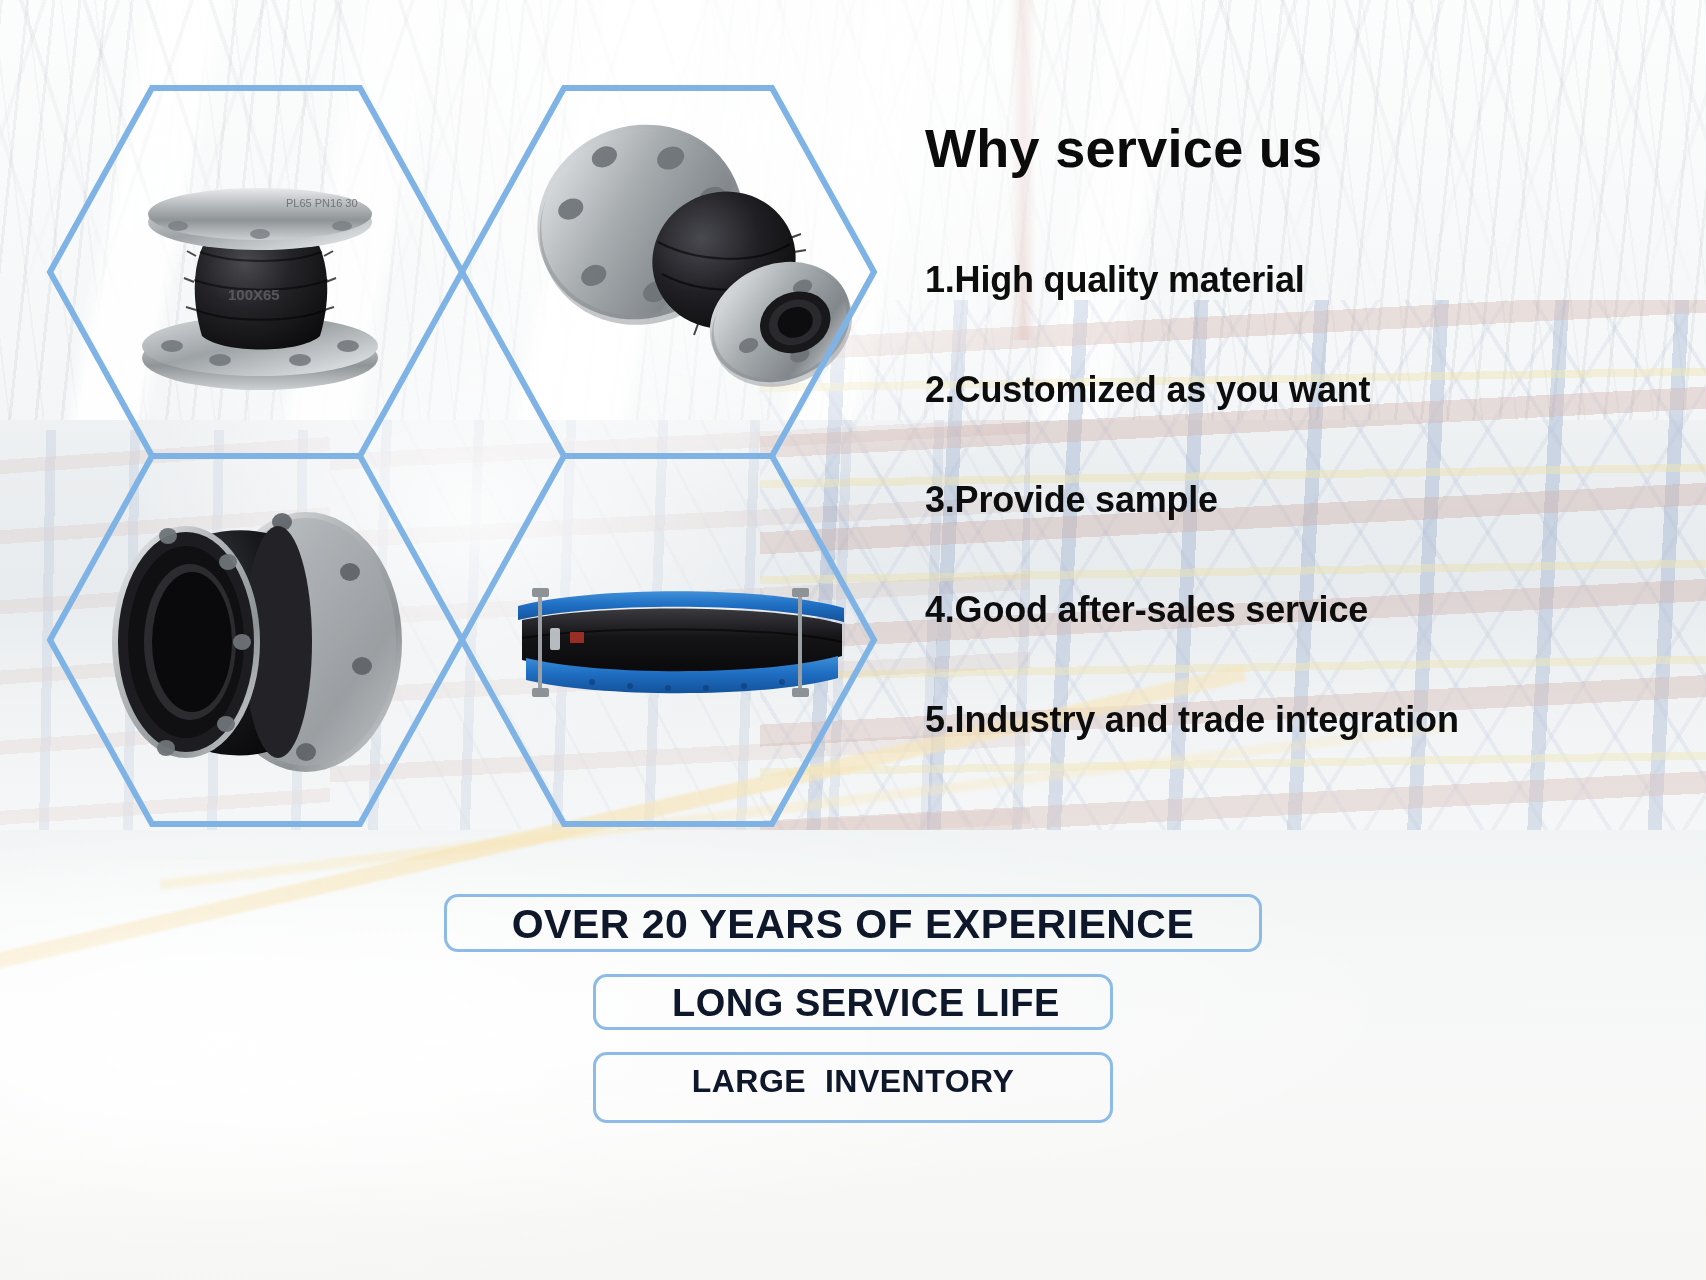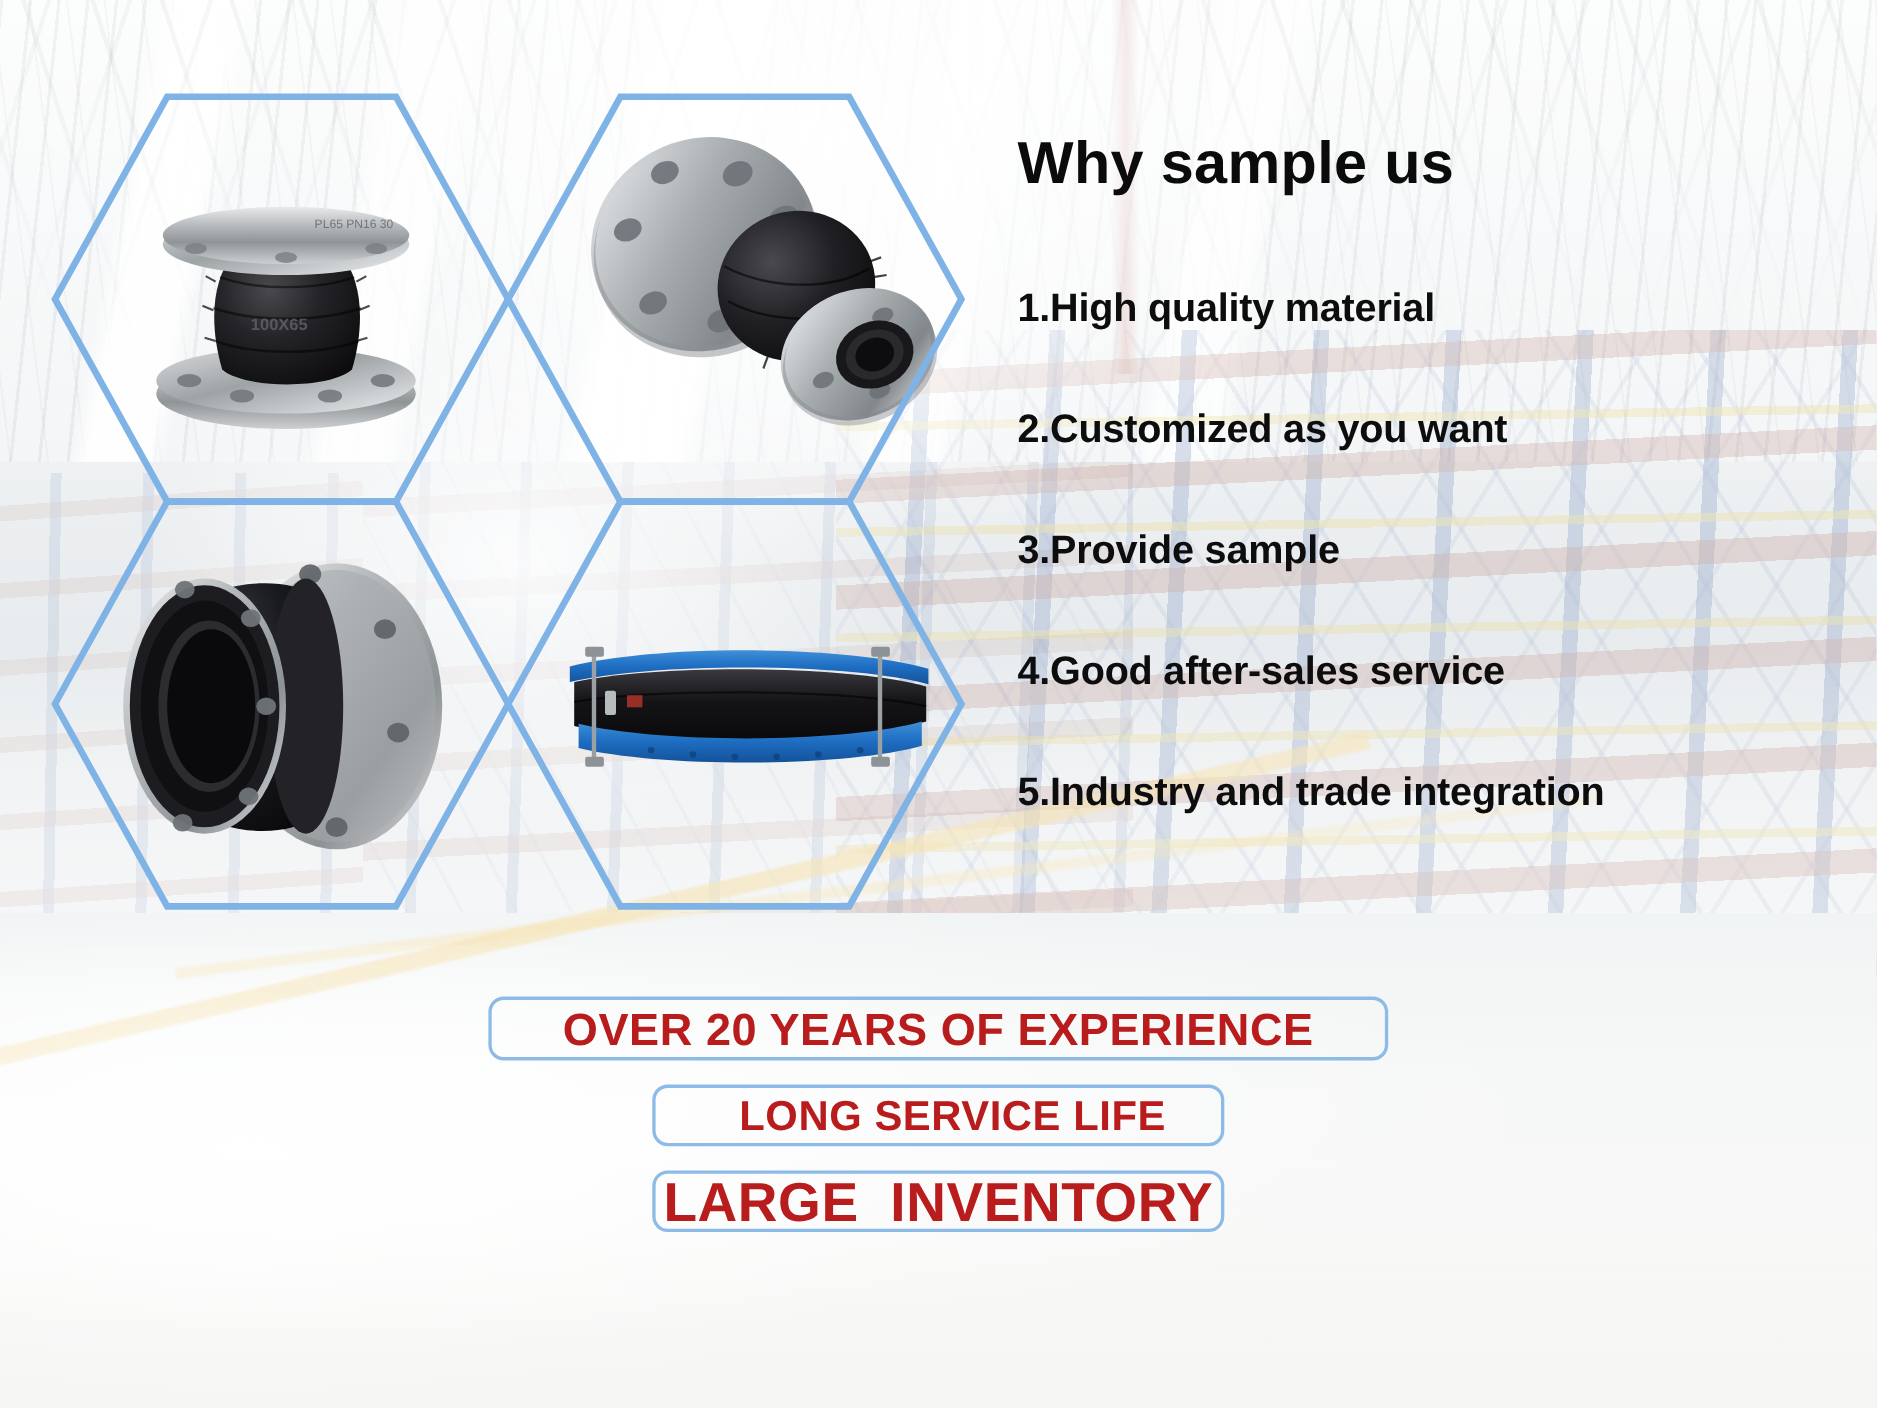--- a/index.html
+++ b/index.html
@@ -144,30 +144,30 @@
     letter-spacing:-.2px;
   }
   .benefit:last-child { margin-bottom:0; }
 
   
   .banners { position:absolute; left:0; top:890px; width:1706px; }
   .banner {
     border:3px solid #8cbbe8;
     border-radius:14px;
     background:rgba(255,255,255,0.02);
-    color:#b91c1c;
+    color:#0f172a;
     font-weight:bold;
     text-align:center;
     white-space:pre;
     display:block;
-    margin:16px auto;
+    margin:4px auto;
   }
   .banner-1 { width:818px; height:58px; line-height:54px; font-size:41px; letter-spacing:.5px; margin-bottom:22px; }
   .banner-2 { width:520px; height:56px; line-height:52px; font-size:38px; letter-spacing:.5px; margin-bottom:22px;padding-left:26px; }
-  .banner-3 { width:520px; height:56px; line-height:52px; font-size:50px; letter-spacing:.5px; }
+  .banner-3 { width:520px; height:71px; line-height:52px; font-size:32px; letter-spacing:.5px; }
 </style>
 </head>
 <body>
 
 <div id="stage">
 
   <div class="bg-layer bg-base"></div>
   <div class="bg-layer bg-ceiling"></div>
   <div class="bg-layer bg-ceiling-trusses"></div>
   <div class="bg-layer bg-rack-left"></div>
@@ -387,21 +387,21 @@
       <polygon points="152,88 360,88 462,272 360,456 152,456 50,272"></polygon>
 
       <polygon points="564,88 772,88 874,272 772,456 564,456 462,272"></polygon>
 
       <polygon points="152,456 360,456 462,640 360,824 152,824 50,640"></polygon>
 
       <polygon points="564,456 772,456 874,640 772,824 564,824 462,640"></polygon>
     </g>
   </svg>
 
-  <div class="why-title">Why sample us</div>
+  <div class="why-title">Why service us</div>
 
   <div class="benefits">
     <div class="benefit">1.High quality material</div>
     <div class="benefit">2.Customized as you want</div>
     <div class="benefit">3.Provide sample</div>
     <div class="benefit">4.Good after-sales service</div>
     <div class="benefit">5.Industry and trade integration</div>
   </div>
 
   <div class="banners">

